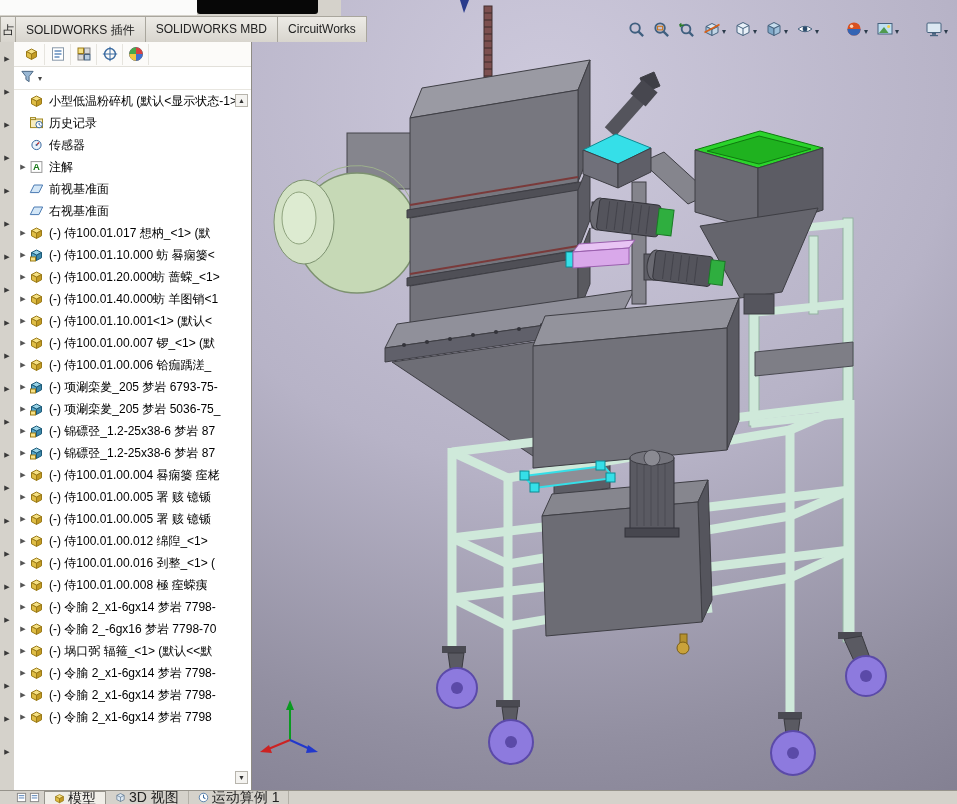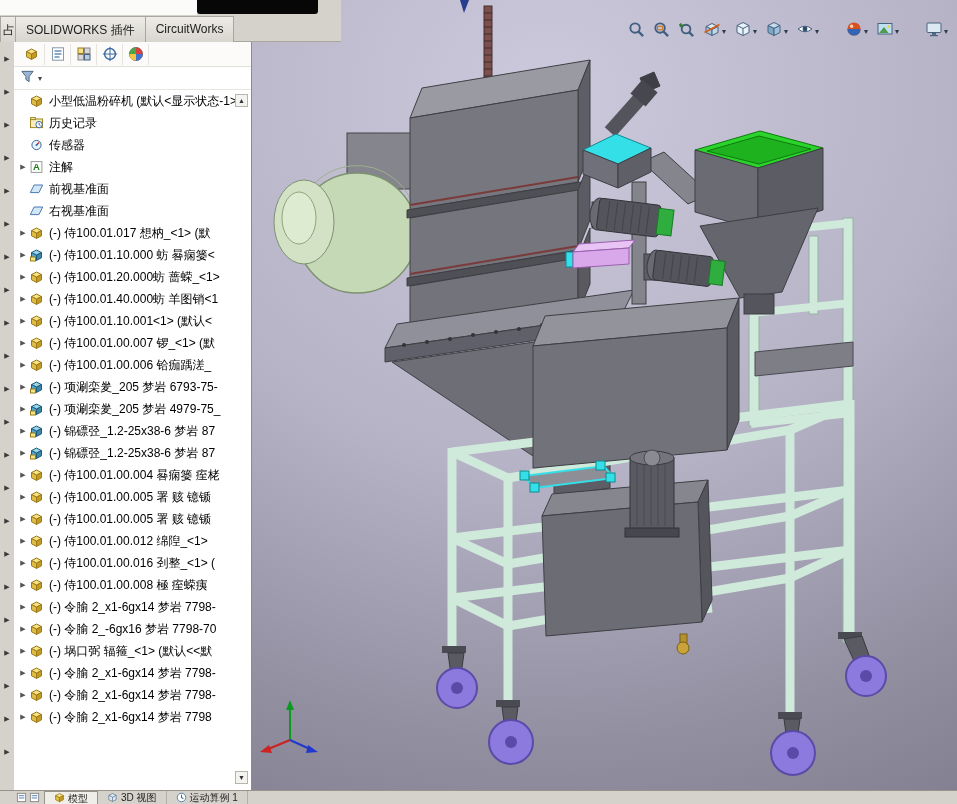--- a/index.html
+++ b/index.html
@@ -54,21 +54,21 @@
   .hud{position:absolute;top:18px;right:6px;display:flex;align-items:center;gap:20px;z-index:4;}
   .hud-group{display:flex;align-items:center;gap:2px;}
   .hud-item{display:flex;align-items:center;padding:2px 3px;border-radius:3px;}
   .hud-caret{font-size:8px;color:#2a3a4a;margin-left:1px;}
 
   
   .statusbar{position:absolute;left:0;bottom:0;width:957px;height:14px;background:var(--chrome);
              border-top:1px solid #96938b;z-index:7;display:flex;align-items:stretch;}
   .status-nav{display:flex;align-items:center;gap:2px;padding:0 4px 0 16px;}
   .status-tabs{display:flex;align-items:stretch;}
-  .status-tab{font-size:10px;color:#222;padding:1px 9px 0;border-right:1px solid #b2afa7;
+  .status-tab{font-size:14px;color:#222;padding:1px 9px 0;border-right:1px solid #b2afa7;
               display:flex;align-items:center;gap:3px;white-space:nowrap;}
   .status-tab.active{background:#f0eee8;border:1px solid #96938b;border-bottom:none;}
 </style>
 </head>
 <body>
 
 <div class="viewport">
   <svg class="model" width="705" height="790" viewBox="0 0 705 790">
 
     <g>
@@ -334,20 +334,21 @@
       </div>
     </div>
 </div>
 
 <div class="chrome">
   <div class="chrome-white"></div>
   <div class="chrome-black"></div>
   <div class="ribbon-tabs">
     <div class="ribbon-tab edge">占</div>
   <div class="ribbon-tab">SOLIDWORKS 插件</div>
+      <div class="ribbon-tab">SOLIDWORKS MBD</div>
       <div class="ribbon-tab">CircuitWorks</div>
     </div>
 </div>
 
 <div class="left-strip">
     <div class="strip-arrow">▶</div>
     <div class="strip-arrow">▶</div>
     <div class="strip-arrow">▶</div>
     <div class="strip-arrow">▶</div>
     <div class="strip-arrow">▶</div>
@@ -544,21 +545,21 @@
         <span class="row-label">(-) 项涮栾夎_205 梦岩 6793-75-</span>
       </div>
       <div class="tree-row">
         <span class="row-arrow">▶</span>
         <span class="row-icon"><svg width="15" height="14" viewBox="0 0 14 14">
             <polygon points="2,4.6 7,2 12,4.6 7,7.2" fill="#9ad4e8" stroke="#1c5a78"></polygon>
             <polygon points="2,4.6 7,7.2 7,12.4 2,9.8" fill="#55a8cc" stroke="#1c5a78"></polygon>
             <polygon points="7,7.2 12,4.6 12,9.8 7,12.4" fill="#3d88aa" stroke="#1c5a78"></polygon>
             <rect x="1" y="9" width="5" height="4" fill="#f6e184" stroke="#9a7a18"></rect>
           </svg></span>
-        <span class="row-label">(-) 项涮栾夎_205 梦岩 4979-75_</span>
+        <span class="row-label">(-) 项涮栾夎_205 梦岩 5036-75_</span>
       </div>
       <div class="tree-row">
         <span class="row-arrow">▶</span>
         <span class="row-icon"><svg width="15" height="14" viewBox="0 0 14 14">
             <polygon points="2,4.6 7,2 12,4.6 7,7.2" fill="#9ad4e8" stroke="#1c5a78"></polygon>
             <polygon points="2,4.6 7,7.2 7,12.4 2,9.8" fill="#55a8cc" stroke="#1c5a78"></polygon>
             <polygon points="7,7.2 12,4.6 12,9.8 7,12.4" fill="#3d88aa" stroke="#1c5a78"></polygon>
             <rect x="1" y="9" width="5" height="4" fill="#f6e184" stroke="#9a7a18"></rect>
           </svg></span>
         <span class="row-label">(-) 锦磦弪_1.2-25x38-6 梦岩 87</span>

